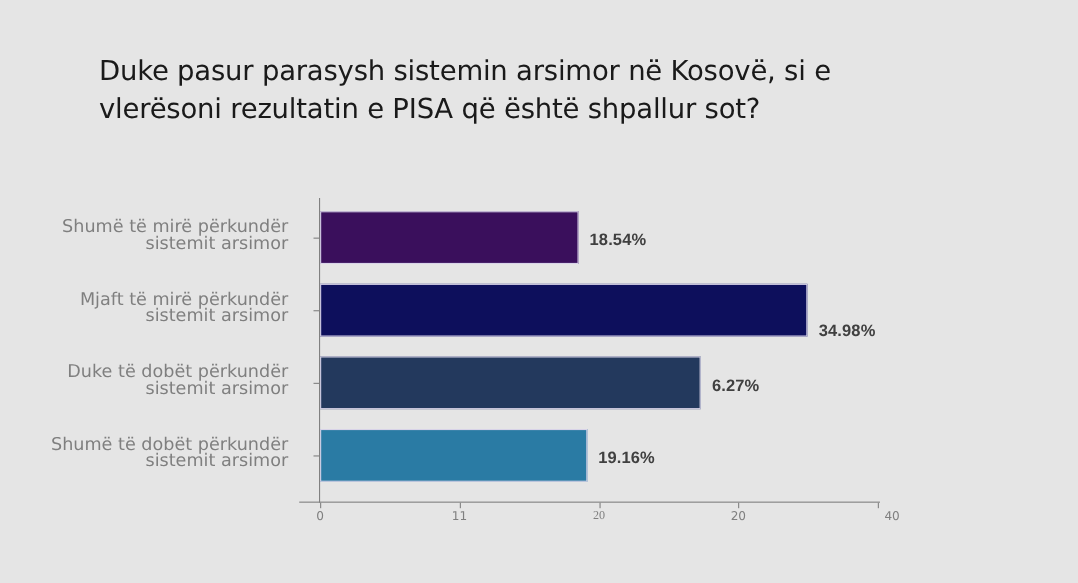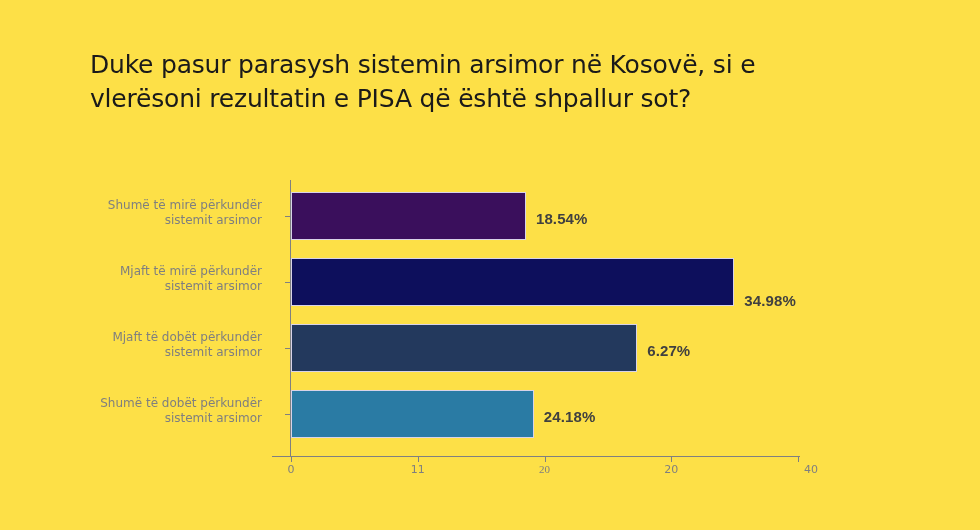--- a/index.html
+++ b/index.html
@@ -10,21 +10,21 @@
     width: 980px;
     height: 530px;
     background: #ffffff;
     font-family: "Liberation Sans", sans-serif;
     overflow: hidden;
     position: relative;
   }
   #slide {
     position: absolute;
     inset: 0;
-    background: #fde047;
+    background: #e5e5e5;
   }
 
   
   #chart-title {
     position: absolute;
     left: 90px;
     top: 48px;
     width: 800px;
     font-size: 25px;
     line-height: 34px;
@@ -67,21 +67,21 @@
     position: absolute;
     left: 0;
     width: 980px;
     height: 64px;
   }
   .cat-label {
     position: absolute;
     right: 718px; 
     width: 230px;
     text-align: right;
-    font-size: 12px;
+    font-size: 16px;
     line-height: 15px;
     color: #7f7f7f;
     font-family: "DejaVu Sans", sans-serif;
     white-space: pre-line;
   }
   .cat-tick {
     position: absolute;
     left: 285px;
     width: 5px;
     height: 1px;
@@ -144,33 +144,33 @@
 
     <div class="cat-row" style="top:258px">
       <div class="cat-label" style="top:6px">Mjaft të mirë përkundër
 sistemit arsimor</div>
       <div class="cat-tick" style="top:24px"></div>
       <div class="bar" style="width: 443.371px; background: rgb(13, 15, 92);"></div>
       <div class="bar-value" style="left: 744.371px; top: 18px; margin-top: 16px;">34.98%</div>
     </div>
 
     <div class="cat-row" style="top:324px">
-      <div class="cat-label" style="top:6px">Mjaft të dobët përkundër
+      <div class="cat-label" style="top:6px">Duke të dobët përkundër
 sistemit arsimor</div>
       <div class="cat-tick" style="top:24px"></div>
       <div class="bar" style="width: 346.281px; background: rgb(35, 57, 93);"></div>
       <div class="bar-value" style="left: 647.281px; top: 18px;">6.27%</div>
     </div>
 
     <div class="cat-row" style="top:390px">
       <div class="cat-label" style="top:6px">Shumë të dobët përkundër
 sistemit arsimor</div>
       <div class="cat-tick" style="top:24px"></div>
       <div class="bar" style="width: 242.853px; background: rgb(42, 123, 164);"></div>
-      <div class="bar-value" style="left: 543.853px; top: 18px;">24.18%</div>
+      <div class="bar-value" style="left: 543.853px; top: 18px;">19.16%</div>
     </div>
 
     <div id="x-ticks">
         <div class="x-tick" style="left: 291px;"></div>
         <div class="x-tick-label" style="left: 291px;">0</div>
         <div class="x-tick" style="left: 417.75px;"></div>
         <div class="x-tick-label" style="left: 417.75px;">11</div>
         <div class="x-tick" style="left: 544.5px;"></div>
         <div class="x-tick-label" style="left: 544.5px; font-family: Liberation Serif, serif;">20</div>
         <div class="x-tick" style="left: 671.25px;"></div>

